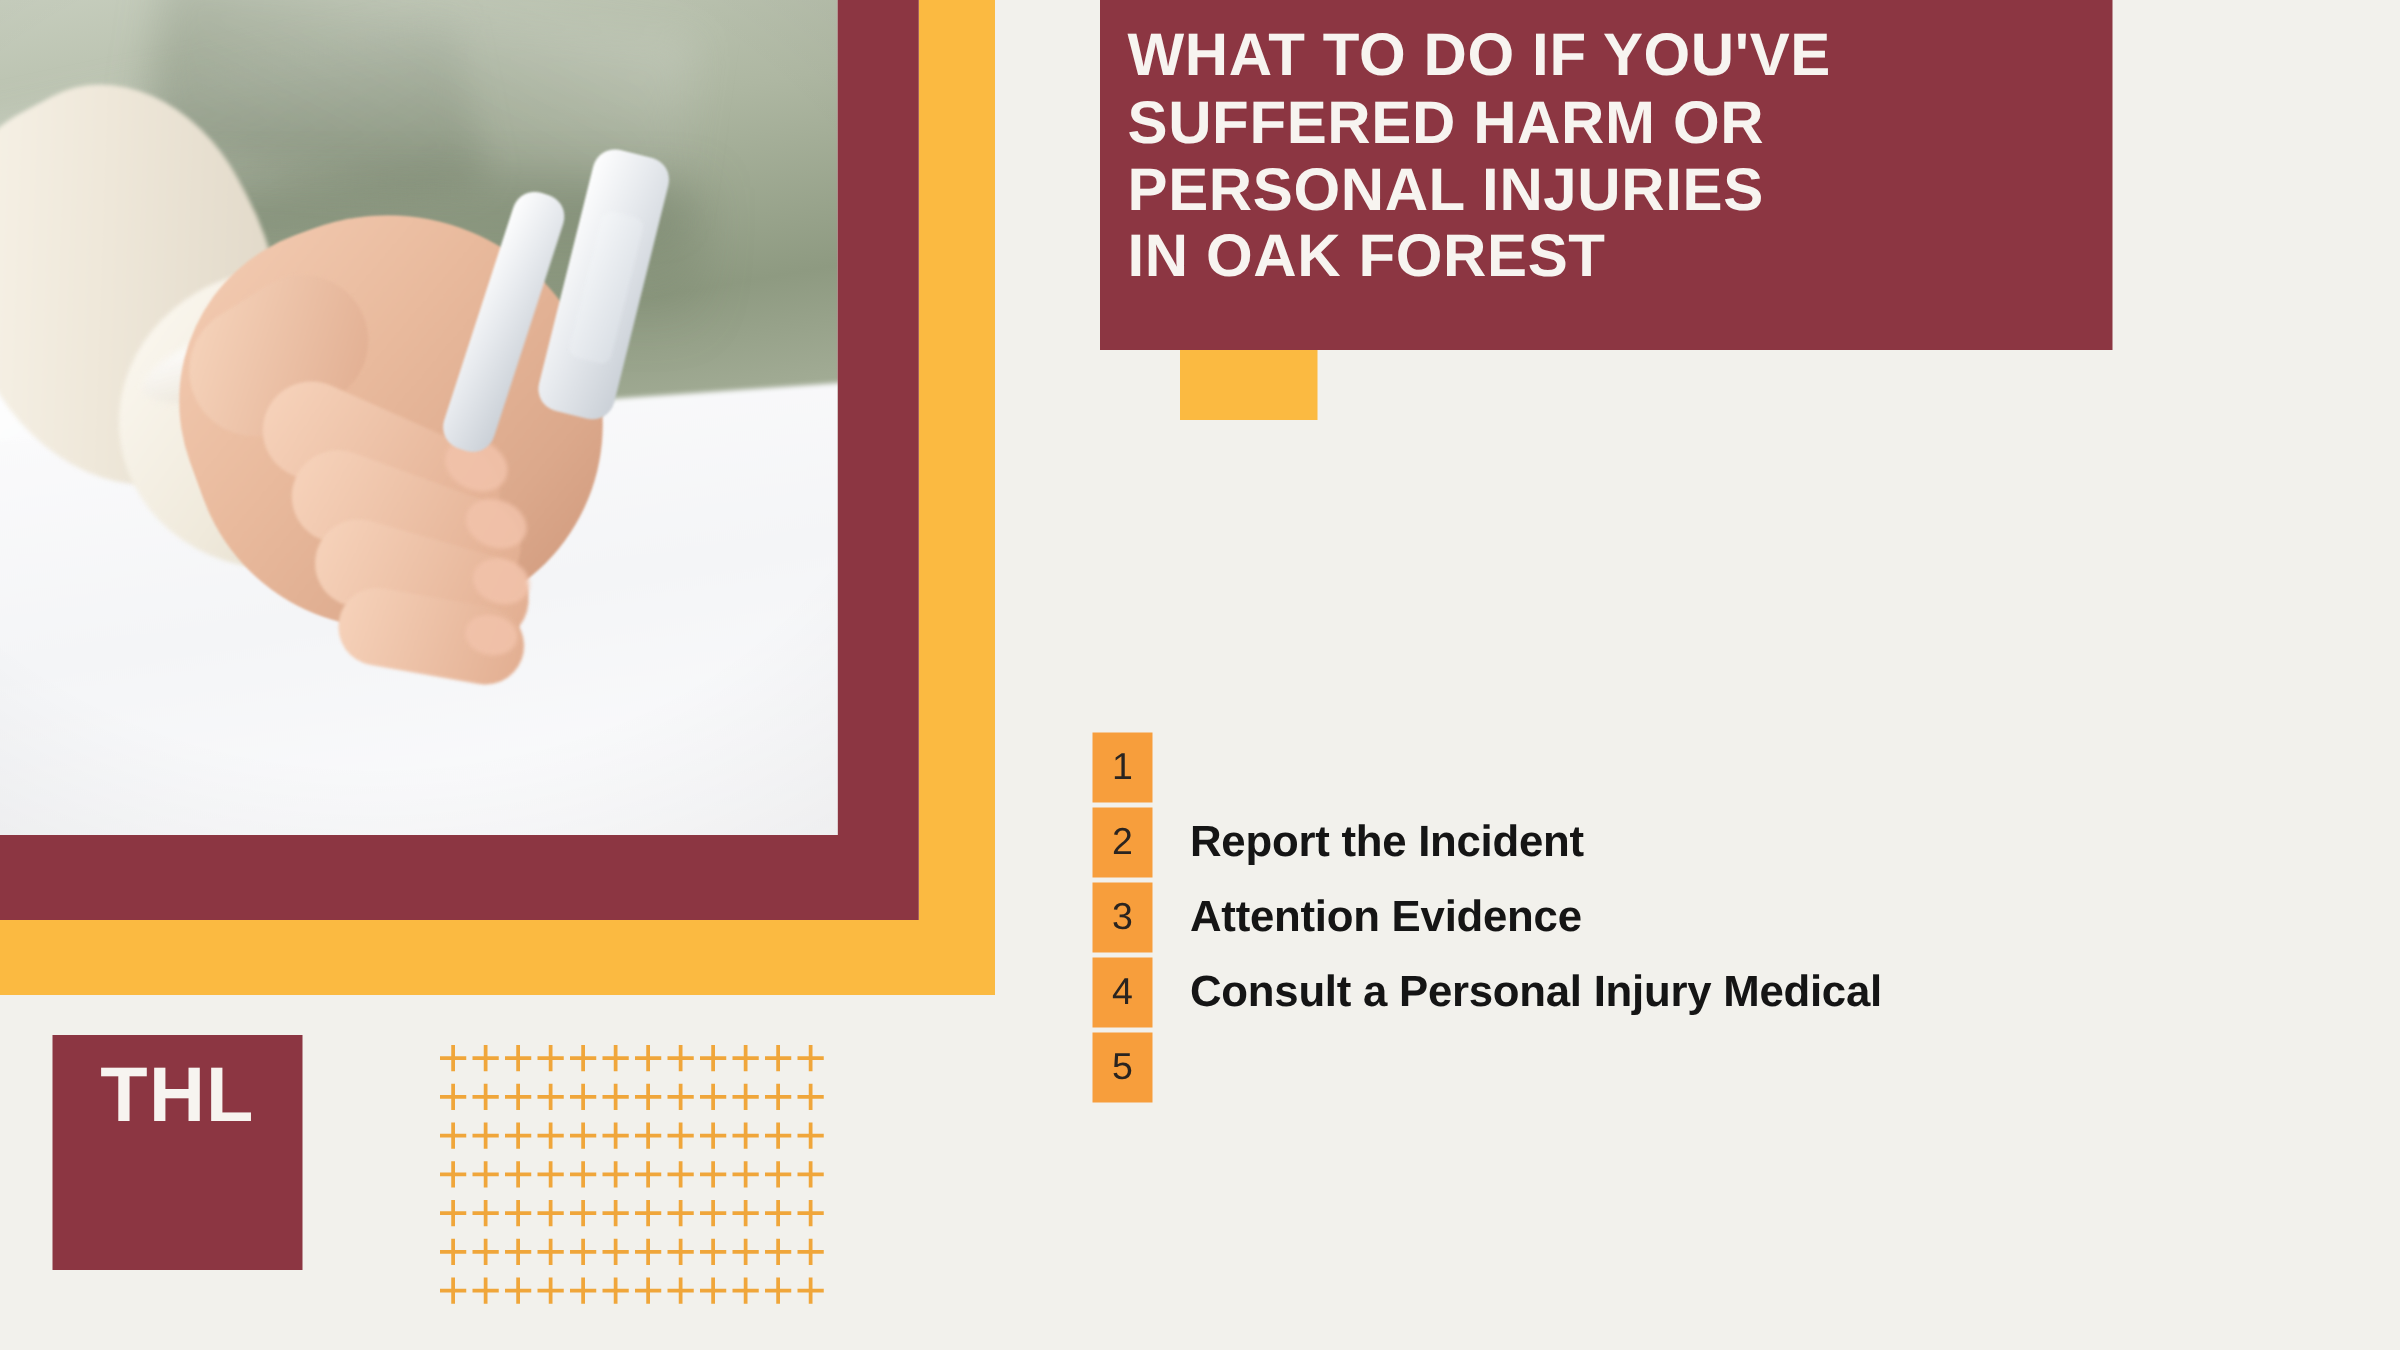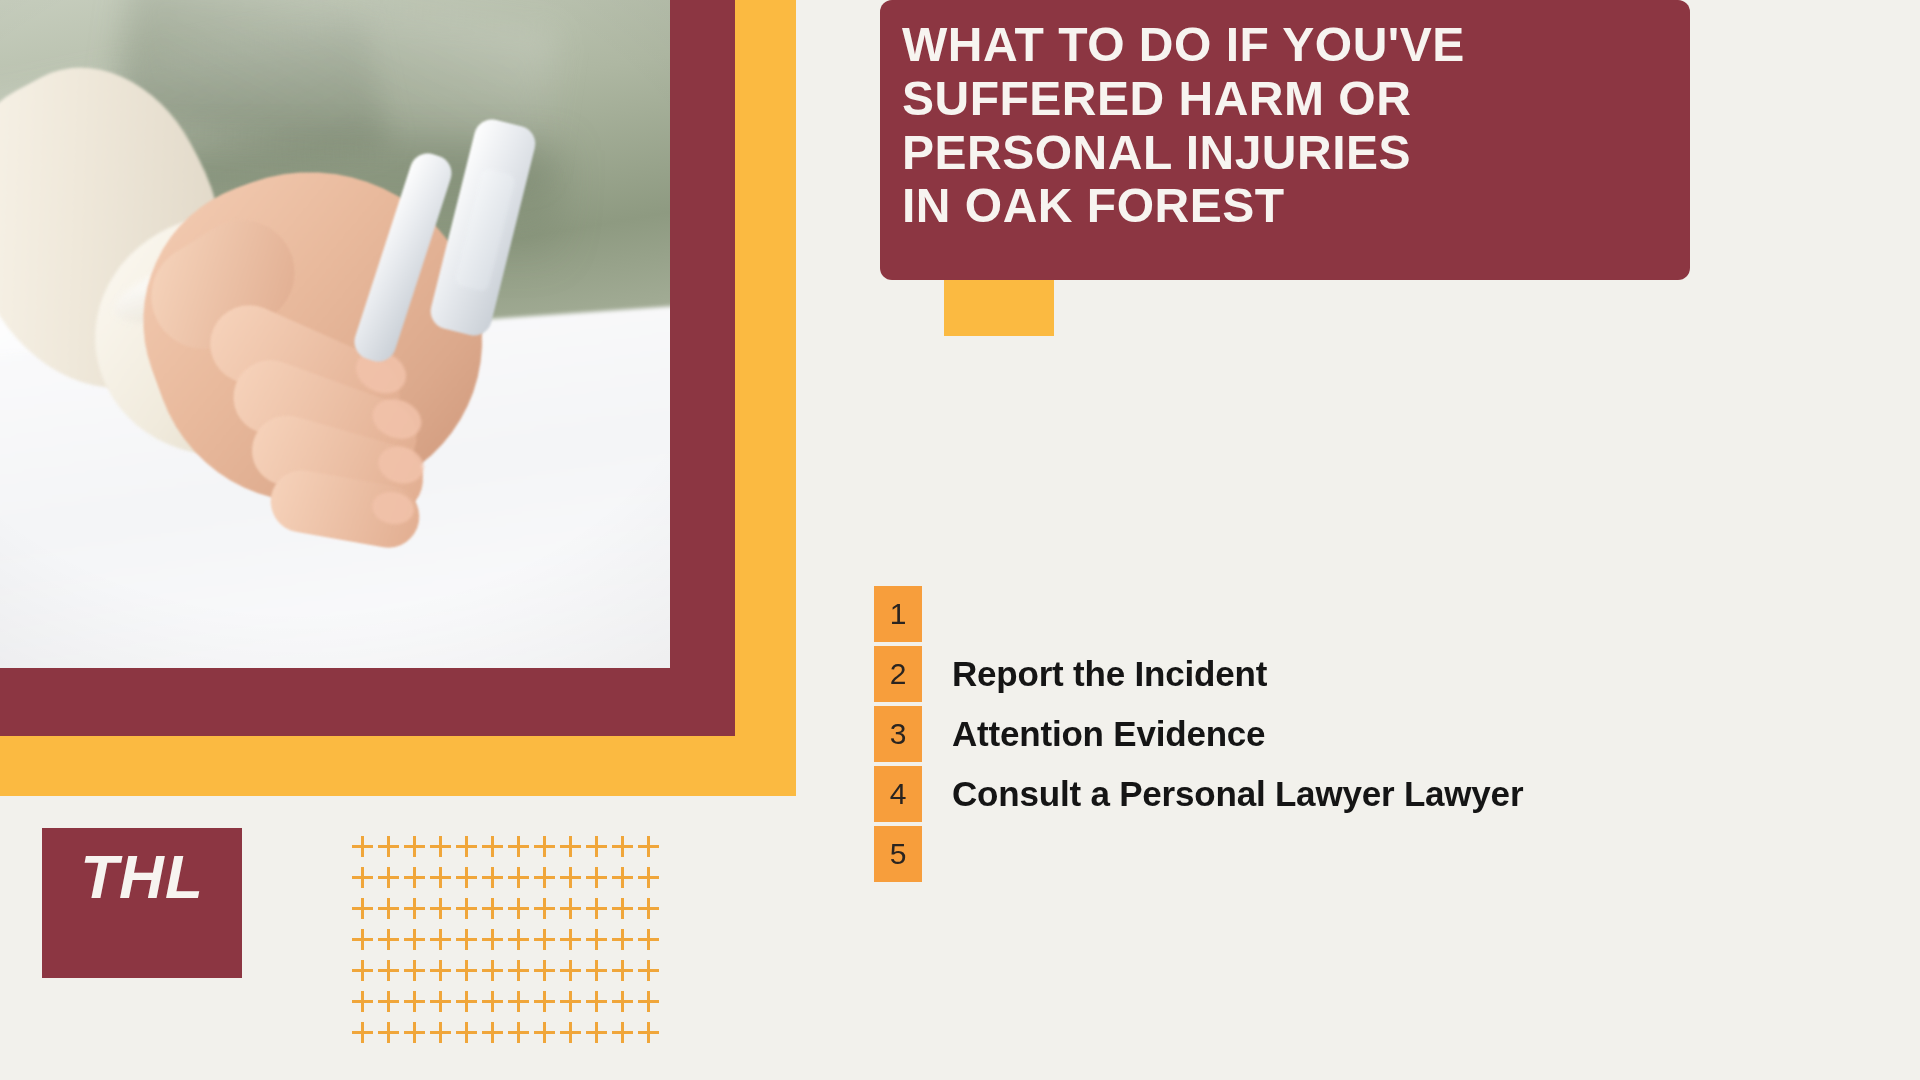--- a/index.html
+++ b/index.html
@@ -129,23 +129,22 @@
     background:linear-gradient(100deg,#F4F6F8,#DADFE5);
     border-radius:8px;transform:rotate(14deg);filter:blur(1.4px);
   }
   .ph-vignette{
     position:absolute;inset:0;
     background:radial-gradient(120% 95% at 45% 42%, rgba(0,0,0,0) 52%, rgba(0,0,0,.10) 100%);
   }
 
   
   .thl-logo{
-    position:absolute;left:42px;top:828px;width:200px;height:150px;
+    position:absolute;left:42px;top:828px;width:200px;height:188px;
     background:#8C3642;
-    font-style:italic;
   }
   .thl-logo .thl-text{
     position:absolute;left:0;right:0;top:18px;
     text-align:center;
     color:#F7F4F0;
     font-family:"Liberation Sans", sans-serif;
     font-weight:bold;
     font-size:62px;
     letter-spacing:1px;
     line-height:1;
@@ -162,21 +161,20 @@
   .plus-grid .plus::after{
     content:"";position:absolute;background:#F0A63A;
   }
   .plus-grid .plus::before{left:9px;top:0;width:3px;height:21px;}
   .plus-grid .plus::after{left:0;top:9px;width:21px;height:3px;}
 
   
   .header-block{
     position:absolute;left:880px;top:0;width:810px;height:280px;
     background:#8C3642;
-    border-radius:12px;
   }
   .header-accent{
     position:absolute;left:944px;top:280px;width:110px;height:56px;
     background:#FBBA41;
   }
   .header-title{
     position:absolute;left:22px;right:20px;top:18px;
     color:#F7F4F0;
     font-family:"Liberation Sans", sans-serif;
     font-weight:bold;
@@ -363,20 +361,20 @@
       <div class="step-row">
         <div class="step-num">2</div>
         <div class="step-label">Report the Incident</div>
       </div>
       <div class="step-row">
         <div class="step-num">3</div>
         <div class="step-label">Attention Evidence</div>
       </div>
       <div class="step-row">
         <div class="step-num">4</div>
-        <div class="step-label">Consult a Personal Lawyer Lawyer</div>
+        <div class="step-label">Consult a Personal Injury Medical</div>
       </div>
       <div class="step-row">
         <div class="step-num">5</div>
       </div>
     </div>
 
 </div>
 
 </body></html>

